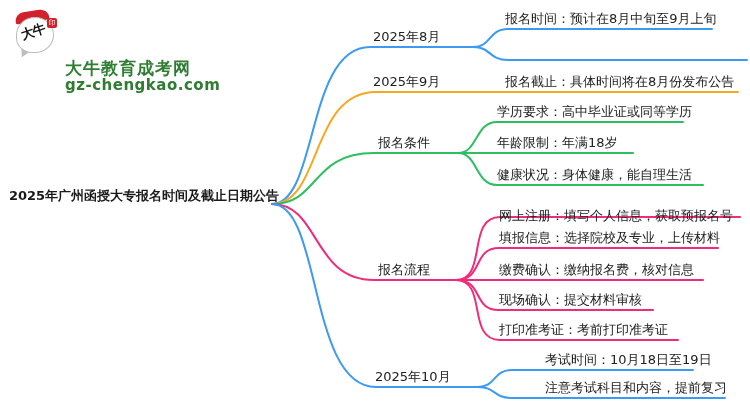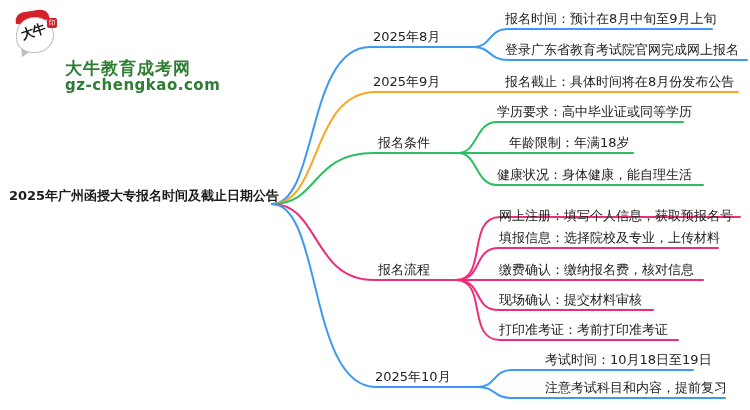--- a/index.html
+++ b/index.html
@@ -89,24 +89,23 @@
 
   <div class="root-node" style="top:187px;padding-left:8px;">2025年广州函授大专报名时间及截止日期公告</div>
 
   <div class="node branch-label" style="left:373px;top:29px;">2025年8月</div>
   <div class="node branch-label" style="left:373px;top:74px;">2025年9月</div>
   <div class="node branch-label" style="left:378px;top:135px;">报名条件</div>
   <div class="node branch-label" style="left:378px;top:262px;">报名流程</div>
   <div class="node branch-label" style="left:375px;top:369px;">2025年10月</div>
 
   <div class="node" style="left:505px;top:11px;">报名时间：预计在8月中旬至9月上旬</div>
-  <div class="node" style="left:505px;top:42px;">登录广东省教育考试院官网完成网上报名</div>
   <div class="node" style="left:505px;top:74px;">报名截止：具体时间将在8月份发布公告</div>
   <div class="node" style="left:497px;top:104px;">学历要求：高中毕业证或同等学历</div>
-  <div class="node" style="left:497px;top:135px;margin-left:12px;">年龄限制：年满18岁</div>
+  <div class="node" style="left:497px;top:135px;">年龄限制：年满18岁</div>
   <div class="node" style="left:497px;top:167px;">健康状况：身体健康，能自理生活</div>
   <div class="node" style="left:499px;top:208px;">网上注册：填写个人信息，获取预报名号</div>
   <div class="node" style="left:499px;top:262px;">缴费确认：缴纳报名费，核对信息</div>
   <div class="node" style="left:499px;top:230px;">填报信息：选择院校及专业，上传材料</div>
   <div class="node" style="left:499px;top:292px;">现场确认：提交材料审核</div>
   <div class="node" style="left:499px;top:322px;">打印准考证：考前打印准考证</div>
   <div class="node" style="left:545px;top:352px;">考试时间：10月18日至19日</div>
   <div class="node" style="left:545px;top:380px;">注意考试科目和内容，提前复习</div>
 
 </div>

